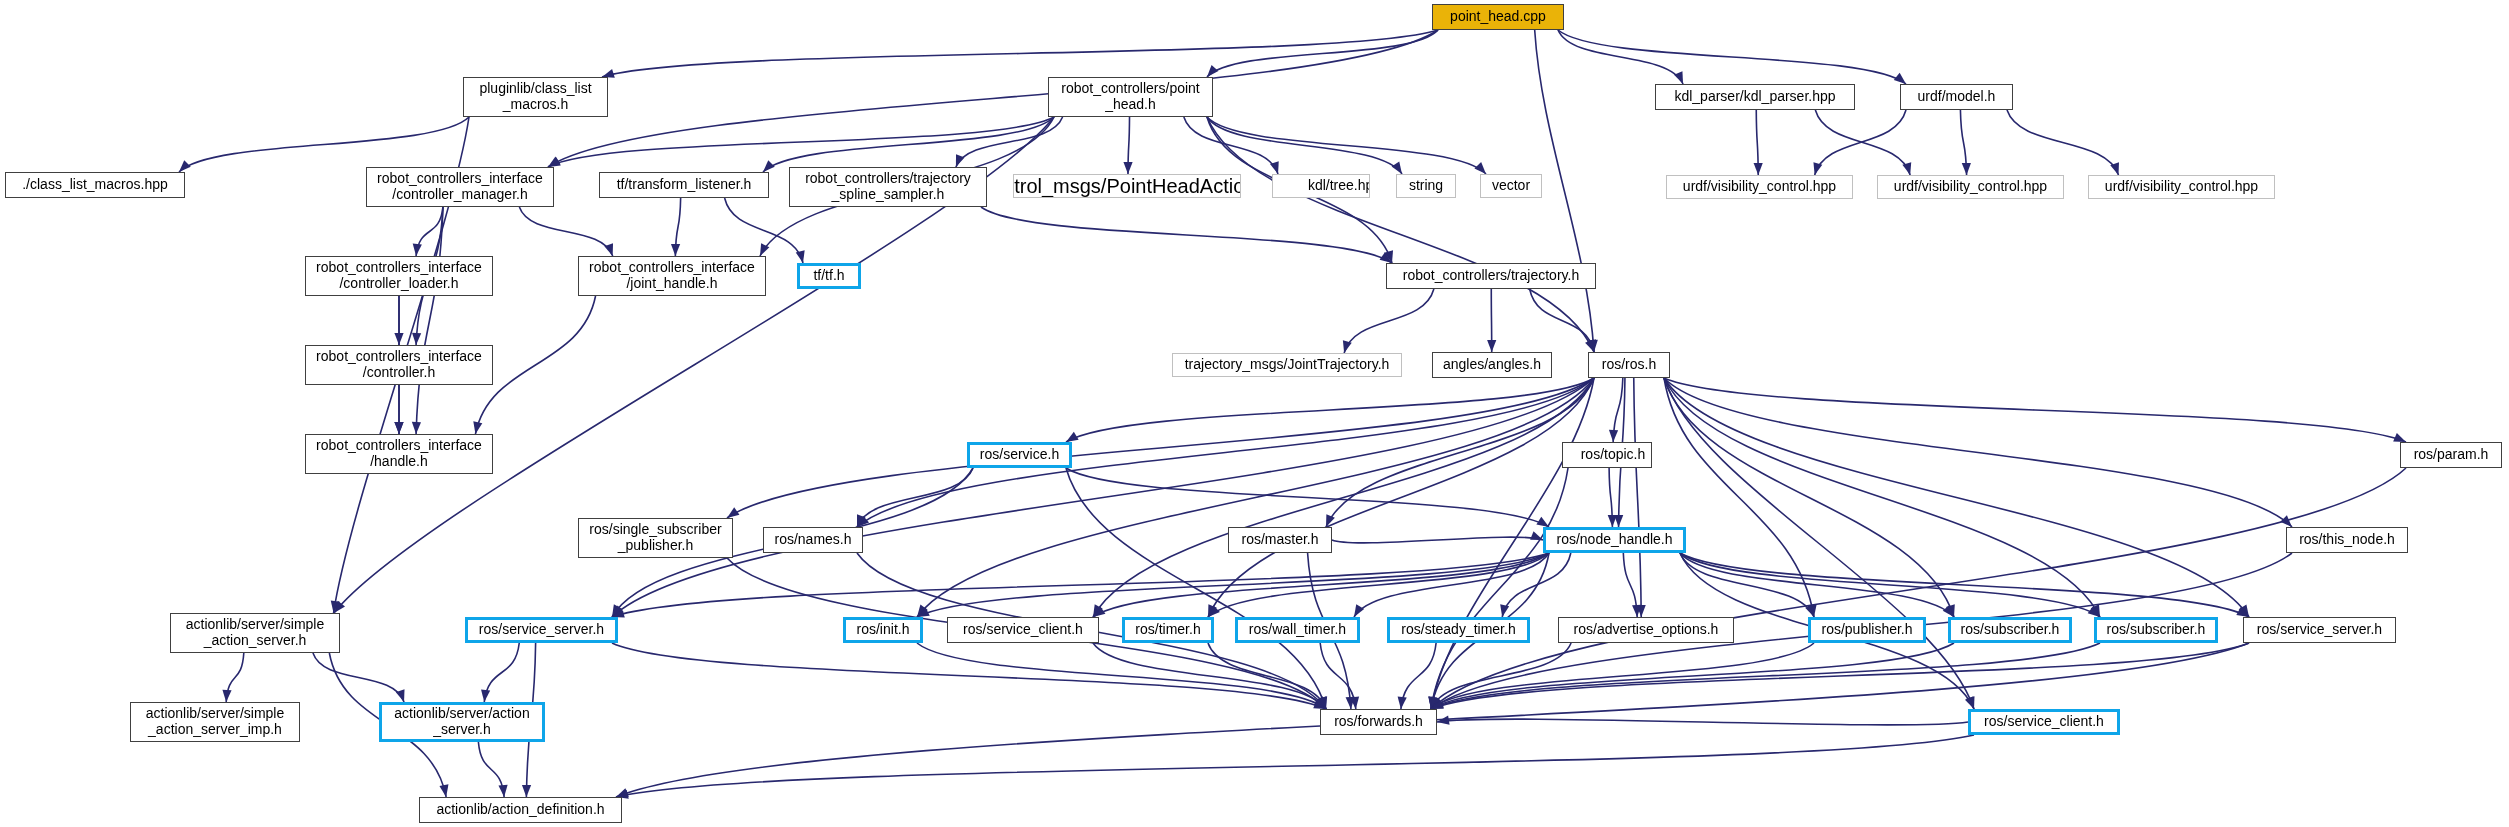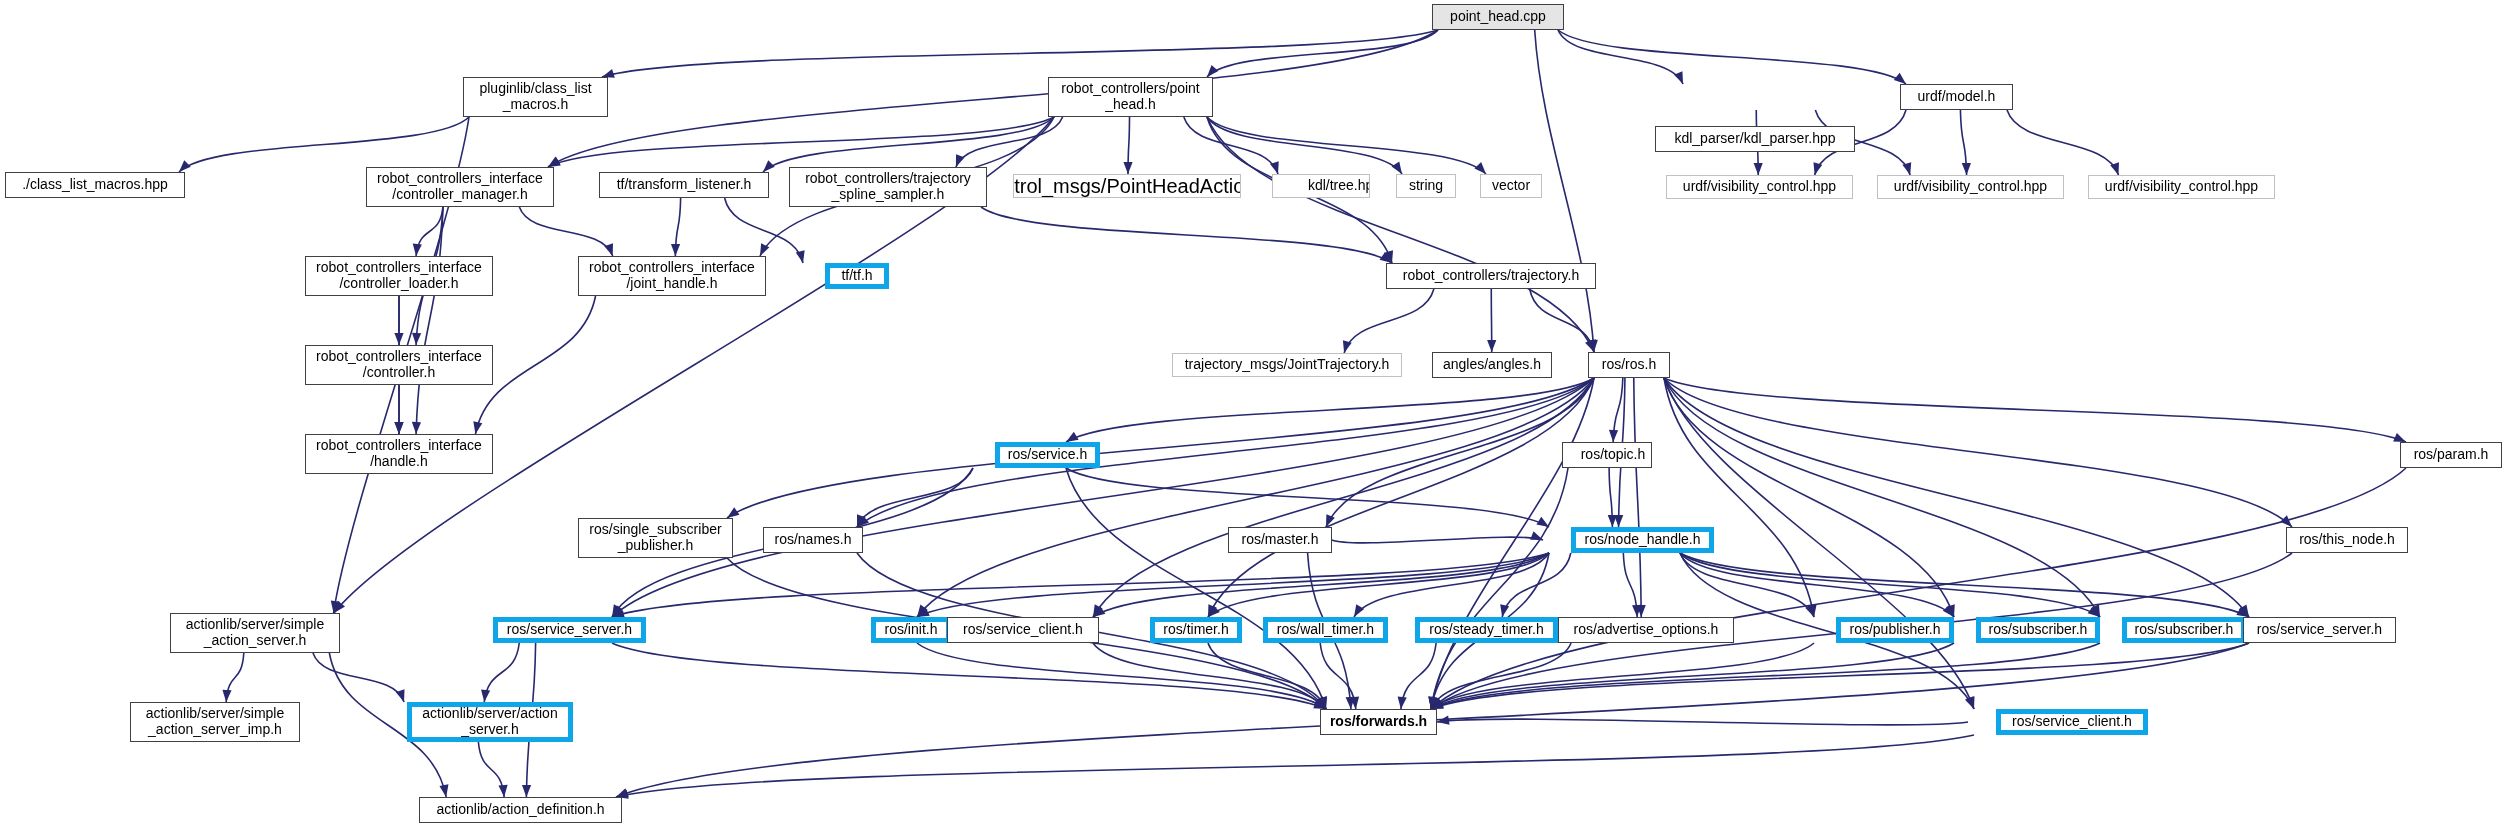--- a/index.html
+++ b/index.html
@@ -4,22 +4,22 @@
 <style>
   html,body{margin:0;padding:0;background:#ffffff;}
   #canvas{position:relative;width:2509px;height:827px;background:#ffffff;
           font-family:"Liberation Sans","DejaVu Sans",sans-serif;overflow:hidden;}
   svg#edges{position:absolute;left:0;top:0;width:2509px;height:827px;}
   .node{position:absolute;box-sizing:border-box;display:flex;align-items:center;
         justify-content:center;text-align:center;background:#ffffff;
         border:1px solid #808080;color:#000000;line-height:1.12;
         white-space:pre;overflow:hidden;}
   .node.dark{border:1px solid #404040;}
-  .node.red{border:5px solid #0ea5e9;margin-left:28px;}
-  .node.root{background:#e5e5e5;border:1px solid #404040;}
+  .node.red{border:3px solid #0ea5e9;}
+  .node.root{background:#eab308;border:1px solid #404040;}
   .node.light{border:1px solid #c0c0c0;}
 </style>
 </head>
 <body>
 
 <div id="canvas">
   <svg id="edges" viewBox="0 0 2509 827" preserveAspectRatio="none" aria-hidden="true">
       <path d="M 1438 30 C 1337.68 61.150000000000006 702.3199999999999 45.849999999999994 602 77" fill="none" stroke="#28286e" stroke-width="1.6"></path>
       <polygon points="602,77 612.096161678611,69.04842661108218 614.8243291519564,77.83461476279966" fill="#28286e"></polygon>
       <path d="M 1438 30 C 1410.28 61.150000000000006 1234.72 45.849999999999994 1207 77" fill="none" stroke="#28286e" stroke-width="1.6"></path>
@@ -224,21 +224,21 @@
       <polygon points="616,797 625.3981339979541,788.2344379896953 628.8492663250565,796.762608113516" fill="#28286e"></polygon>
       <path d="M 1974 735 C 1811.04 772.9 778.96 759.1 616 797" fill="none" stroke="#28286e" stroke-width="1.6"></path>
       <polygon points="616,797 626.646036789,789.801257006445 628.7300822575033,798.7621026409379" fill="#28286e"></polygon>
     </svg>
   <div id="nodes">
       <div class="node root" style="left: 1432px; top: 4px; width: 132px; height: 26px; font-size: 14px;">point_head.cpp</div>
       <div class="node dark" style="left: 463px; top: 77px; width: 145px; height: 40px; font-size: 14px;">pluginlib/class_list
 _macros.h</div>
       <div class="node dark" style="left: 1048px; top: 77px; width: 165px; height: 40px; font-size: 14px;">robot_controllers/point
 _head.h</div>
-      <div class="node dark" style="left: 1655px; top: 84px; width: 200px; height: 26px; font-size: 14px; margin-top: 42px;">kdl_parser/kdl_parser.hpp</div>
+      <div class="node dark" style="left: 1655px; top: 84px; width: 200px; height: 26px; font-size: 14px;">kdl_parser/kdl_parser.hpp</div>
       <div class="node dark" style="left: 1900px; top: 84px; width: 113px; height: 26px; font-size: 14px;">urdf/model.h</div>
       <div class="node dark" style="left: 5px; top: 172px; width: 180px; height: 26px; font-size: 14px;">./class_list_macros.hpp</div>
       <div class="node dark" style="left: 366px; top: 167px; width: 188px; height: 40px; font-size: 14px;">robot_controllers_interface
 /controller_manager.h</div>
       <div class="node dark" style="left: 599px; top: 172px; width: 170px; height: 26px; font-size: 14px;">tf/transform_listener.h</div>
       <div class="node dark" style="left: 789px; top: 167px; width: 198px; height: 40px; font-size: 14px;">robot_controllers/trajectory
 _spline_sampler.h</div>
       <div class="node light" style="left: 1013px; top: 174px; width: 228px; height: 24px; font-size: 20px;">control_msgs/PointHeadAction.h</div>
       <div class="node light" style="left: 1272px; top: 174px; width: 98px; height: 24px; font-size: 14px; padding-left: 47px;">kdl/tree.hpp</div>
       <div class="node light" style="left: 1396px; top: 174px; width: 60px; height: 24px; font-size: 14px;">string</div>
@@ -278,17 +278,17 @@
       <div class="node red" style="left: 1808px; top: 617px; width: 118px; height: 26px; font-size: 14px;">ros/publisher.h</div>
       <div class="node red" style="left: 1948px; top: 617px; width: 124px; height: 26px; font-size: 14px;">ros/subscriber.h</div>
       <div class="node red" style="left: 2094px; top: 617px; width: 124px; height: 26px; font-size: 14px;">ros/subscriber.h</div>
       <div class="node dark" style="left: 2243px; top: 617px; width: 153px; height: 26px; font-size: 14px;">ros/service_server.h</div>
       <div class="node dark" style="left: 170px; top: 613px; width: 170px; height: 40px; font-size: 14px;">actionlib/server/simple
 _action_server.h</div>
       <div class="node dark" style="left: 130px; top: 702px; width: 170px; height: 40px; font-size: 14px;">actionlib/server/simple
 _action_server_imp.h</div>
       <div class="node red" style="left: 379px; top: 702px; width: 166px; height: 40px; font-size: 14px;">actionlib/server/action
 _server.h</div>
-      <div class="node dark" style="left: 1320px; top: 709px; width: 117px; height: 26px; font-size: 14px; font-weight: bold;">ros/forwards.h</div>
+      <div class="node dark" style="left: 1320px; top: 709px; width: 117px; height: 26px; font-size: 14px;">ros/forwards.h</div>
       <div class="node red" style="left: 1968px; top: 709px; width: 152px; height: 26px; font-size: 14px;">ros/service_client.h</div>
       <div class="node dark" style="left: 419px; top: 797px; width: 203px; height: 26px; font-size: 14px;">actionlib/action_definition.h</div>
     </div>
 </div>
 
 </body></html>

